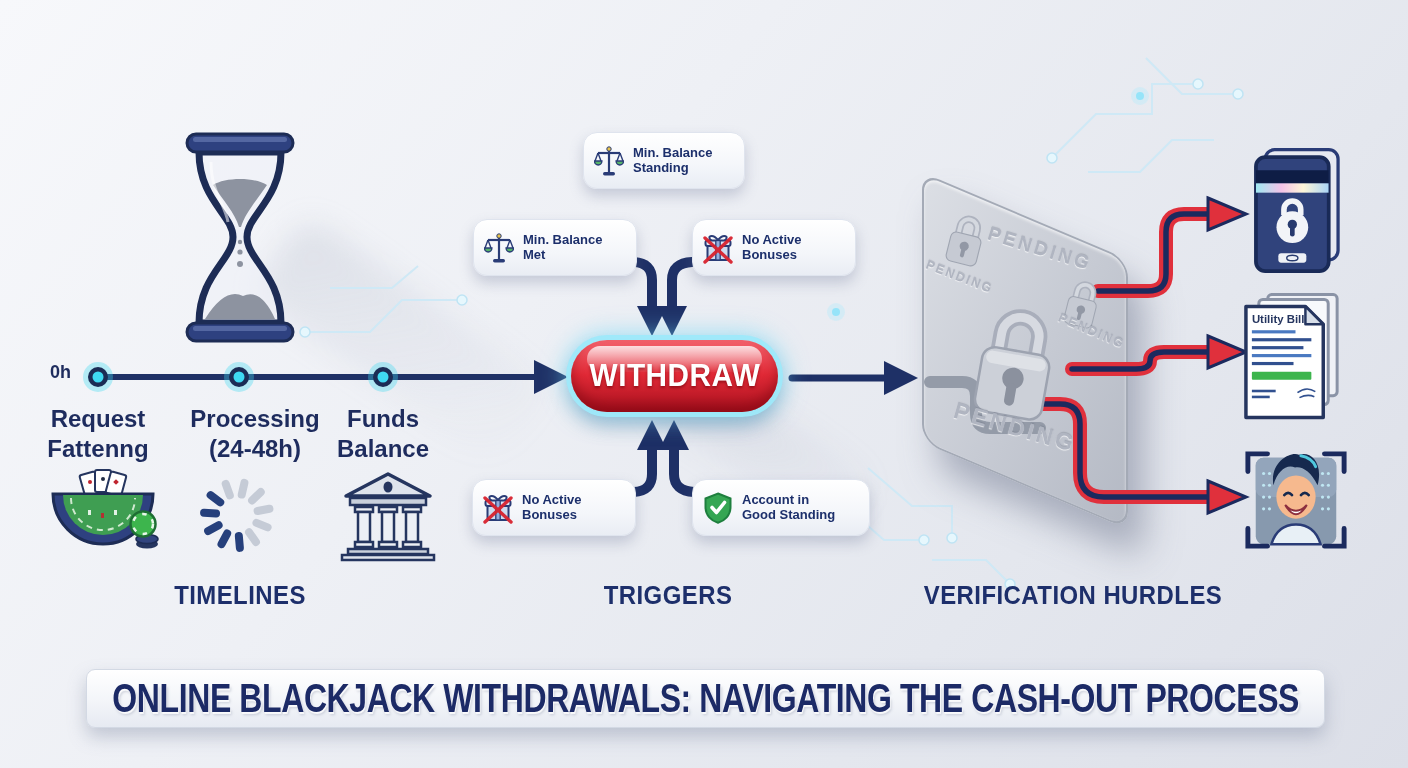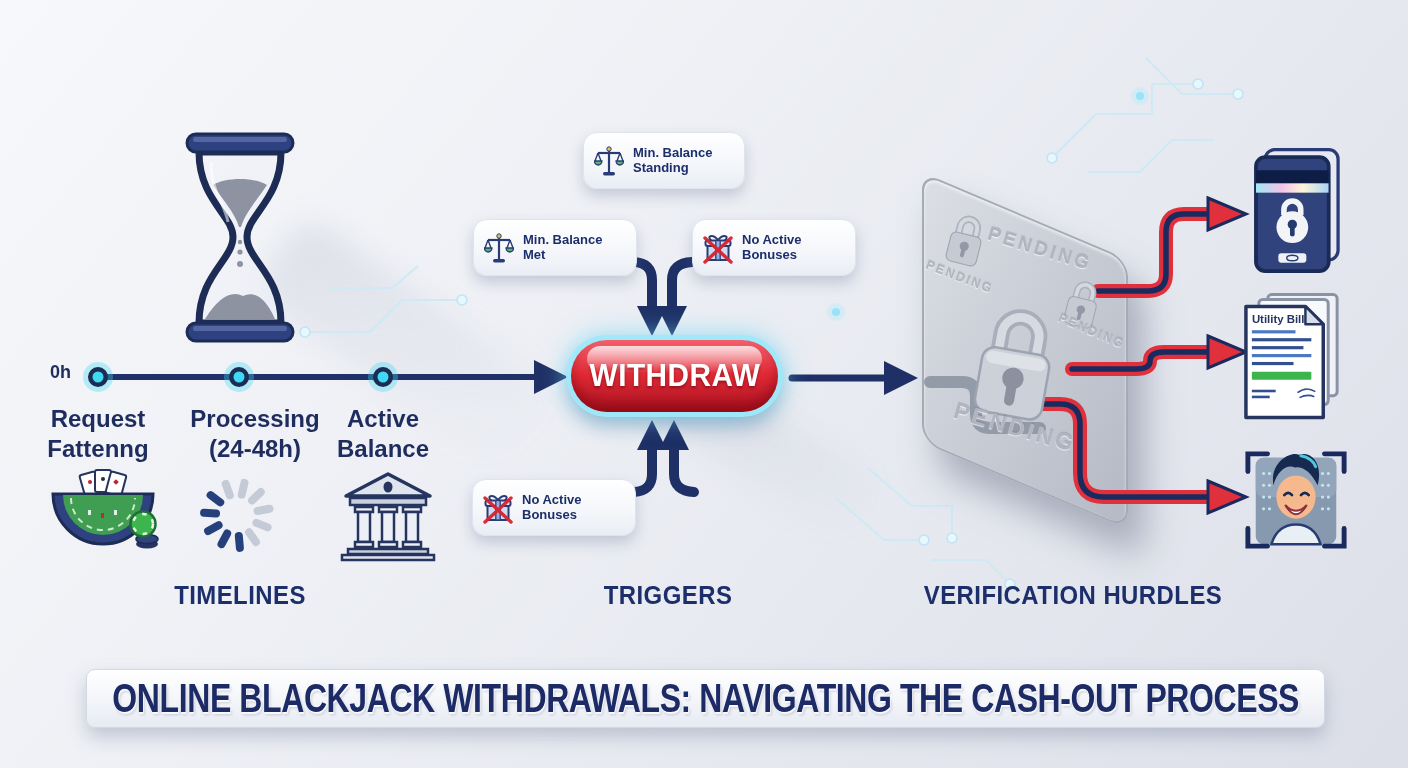--- a/index.html
+++ b/index.html
@@ -201,21 +201,21 @@
   <div class="abs tl-start">0h</div>
   <div class="abs milestone" style="left:98px;">
     <div>Request</div>
       <div>Fattenng</div>
   </div>
   <div class="abs milestone" style="left:239px;margin-left:16px;">
     <div>Processing</div>
       <div>(24-48h)</div>
   </div>
   <div class="abs milestone" style="left:383px;">
-    <div>Active</div>
+    <div>Funds</div>
       <div>Balance</div>
   </div>
 
   <svg class="abs" style="left:44px;top:468px;z-index:5;" width="118" height="92" viewBox="0 0 118 92">
     <g>
       <rect x="38" y="5" width="16" height="22" rx="2" fill="#fff" stroke="#25355f" stroke-width="2" transform="rotate(-16 46 16)"></rect>
       <rect x="51" y="2" width="16" height="22" rx="2" fill="#fff" stroke="#25355f" stroke-width="2"></rect>
       <rect x="64" y="5" width="16" height="22" rx="2" fill="#fff" stroke="#25355f" stroke-width="2" transform="rotate(15 72 16)"></rect>
       <circle cx="46" cy="14" r="2" fill="#c0252f"></circle>
         <circle cx="59" cy="11" r="2" fill="#222c45"></circle>
@@ -313,20 +313,30 @@
     <svg width="30" height="32" viewBox="0 0 30 32">
       <rect x="4.5" y="13" width="21" height="15" rx="2" fill="#cfdcf0" stroke="#2a3c77" stroke-width="2"></rect>
       <rect x="2.5" y="8.5" width="25" height="5.5" rx="2" fill="#dde7f6" stroke="#2a3c77" stroke-width="2"></rect>
       <rect x="12.8" y="8.5" width="4.4" height="19.5" fill="#96aedd" stroke="#2a3c77" stroke-width="1.3"></rect>
       <path d="M15,8 C9,1 3,5 8.5,8.5 M15,8 C21,1 27,5 21.5,8.5" stroke="#2a3c77" stroke-width="2" fill="none"></path>
       <path d="M2,6 L28,30 M28,6 L2,30" stroke="#d8232f" stroke-width="3.4" stroke-linecap="round" opacity=".95"></path>
     </svg>
     <div class="btext">
         <span>No Active</span>
         <span>Bonuses</span>
+      </div>
+  </div>
+  <div class="badge" style="left:692px;top:479px;width:178px;">
+    <svg width="30" height="32" viewBox="0 0 30 32">
+      <path d="M15,1.5 L27.5,6.5 V15 C27.5,23.5 21.5,28.8 15,30.8 C8.5,28.8 2.5,23.5 2.5,15 V6.5 Z" fill="#35a653" stroke="#1e7f3e" stroke-width="2"></path>
+      <path d="M9,15.5 L13.5,20.5 L21.5,10.5" stroke="#ffffff" stroke-width="3.6" fill="none" stroke-linecap="round" stroke-linejoin="round"></path>
+    </svg>
+    <div class="btext">
+        <span>Account in</span>
+        <span>Good Standing</span>
       </div>
   </div>
 
   <button class="abs withdraw">
     <span>WITHDRAW</span>
   </button>
 
   <svg class="doc" style="left:1250px;top:146px;" width="94" height="140" viewBox="0 0 100 150">
     <defs>
       <linearGradient id="irid" x1="0" y1="0" x2="1" y2="0">

